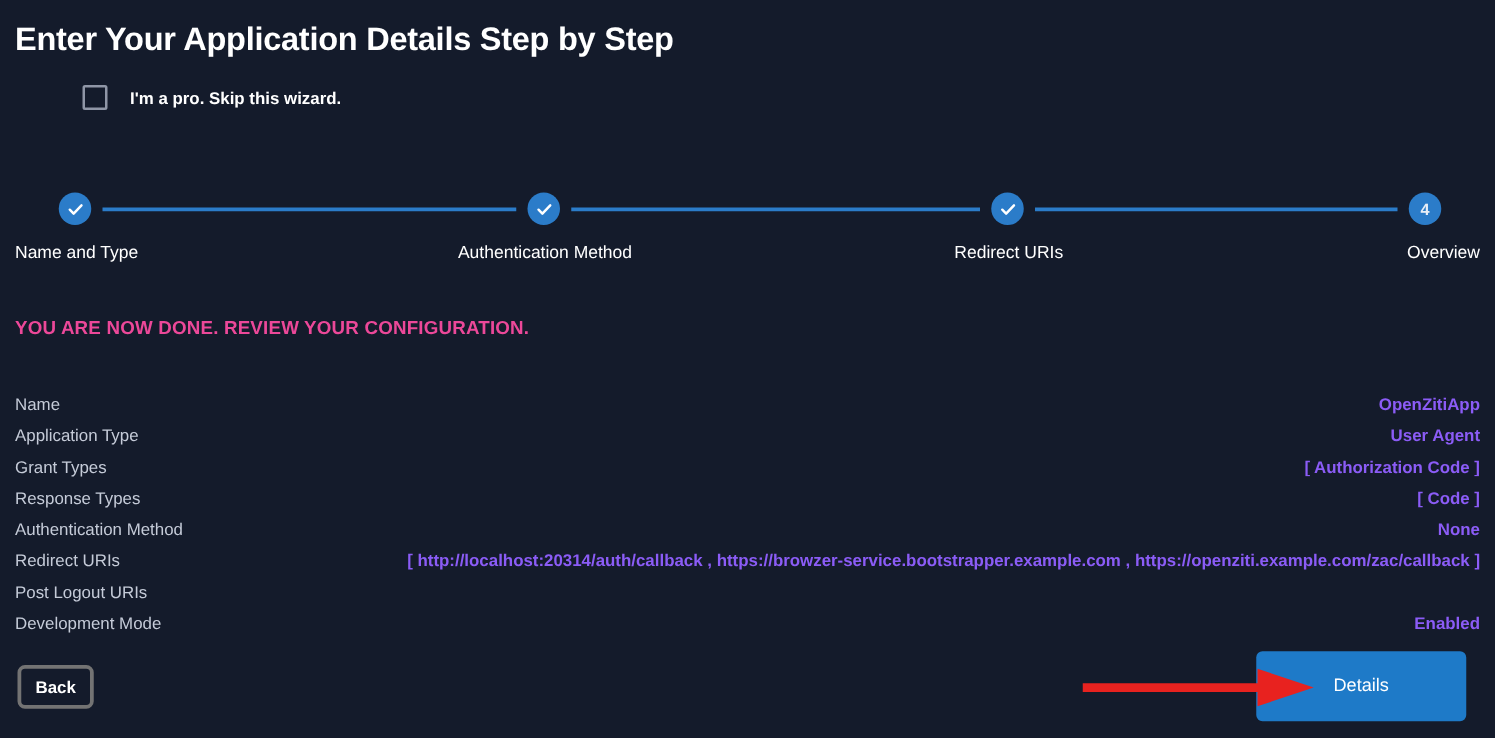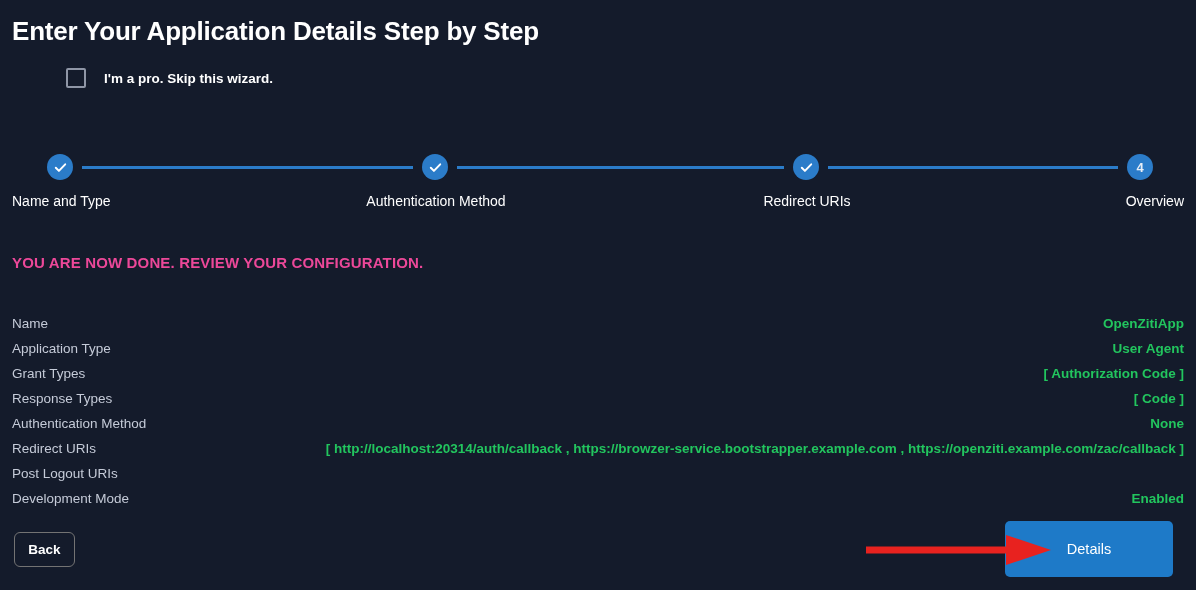--- a/index.html
+++ b/index.html
@@ -138,35 +138,35 @@
     font-size: 13.5px;
     font-weight: 400;
     color: #c5cbd8;
     white-space: nowrap;
     flex: 0 0 auto;
     margin-top: 28px;
   }
   .summary-value {
     font-size: 13.5px;
     font-weight: 700;
-    color: #22c55e;
+    color: #8b5cf6;
     text-align: right;
     white-space: nowrap;
     flex: 1 1 auto;
     overflow: hidden;
   }
 
   
   .btn-back {
     position: absolute;
     left: 14px;
     top: 532px;
     width: 61px;
     height: 35px;
-    border: 1px solid #737373;
+    border: 3px solid #737373;
     border-radius: 6px;
     background: transparent;
     color: #ffffff;
     font-family: "Liberation Sans", sans-serif;
     font-size: 13.5px;
     font-weight: 700;
     cursor: pointer;
     display: flex;
     align-items: center;
     justify-content: center;

